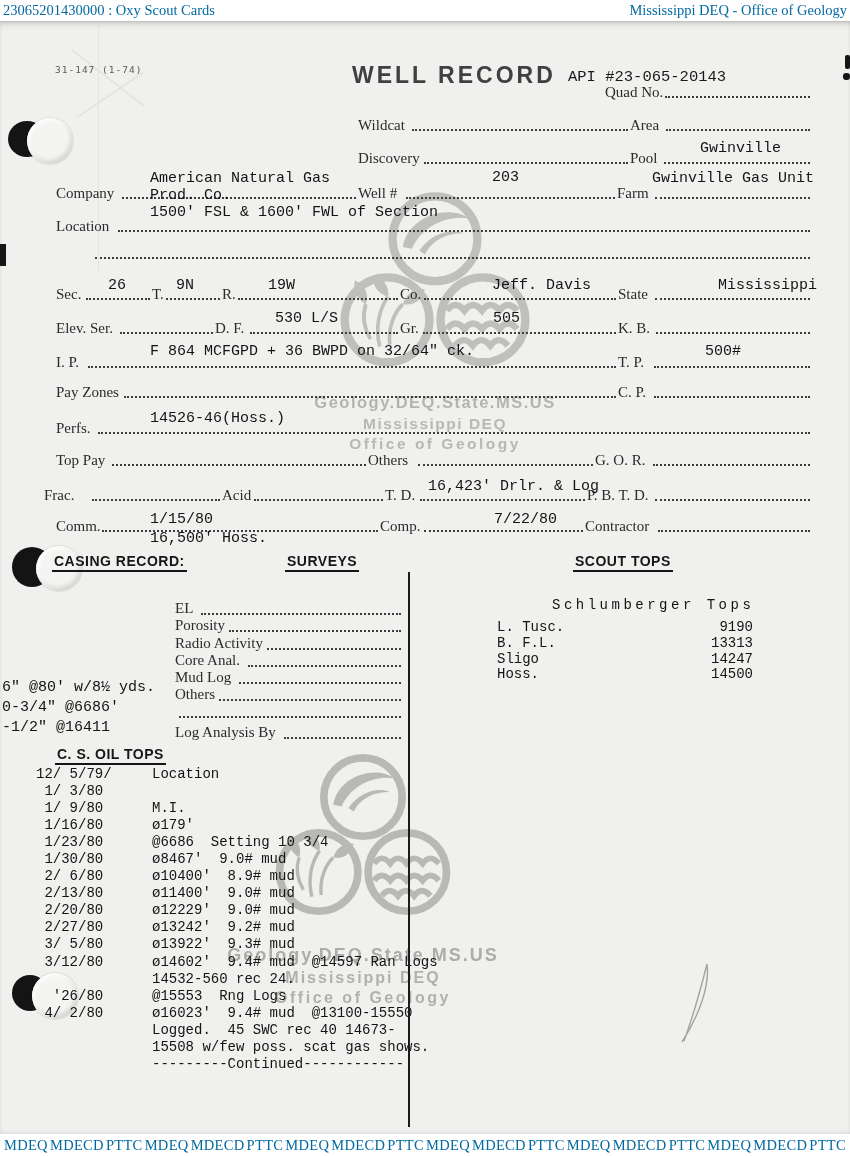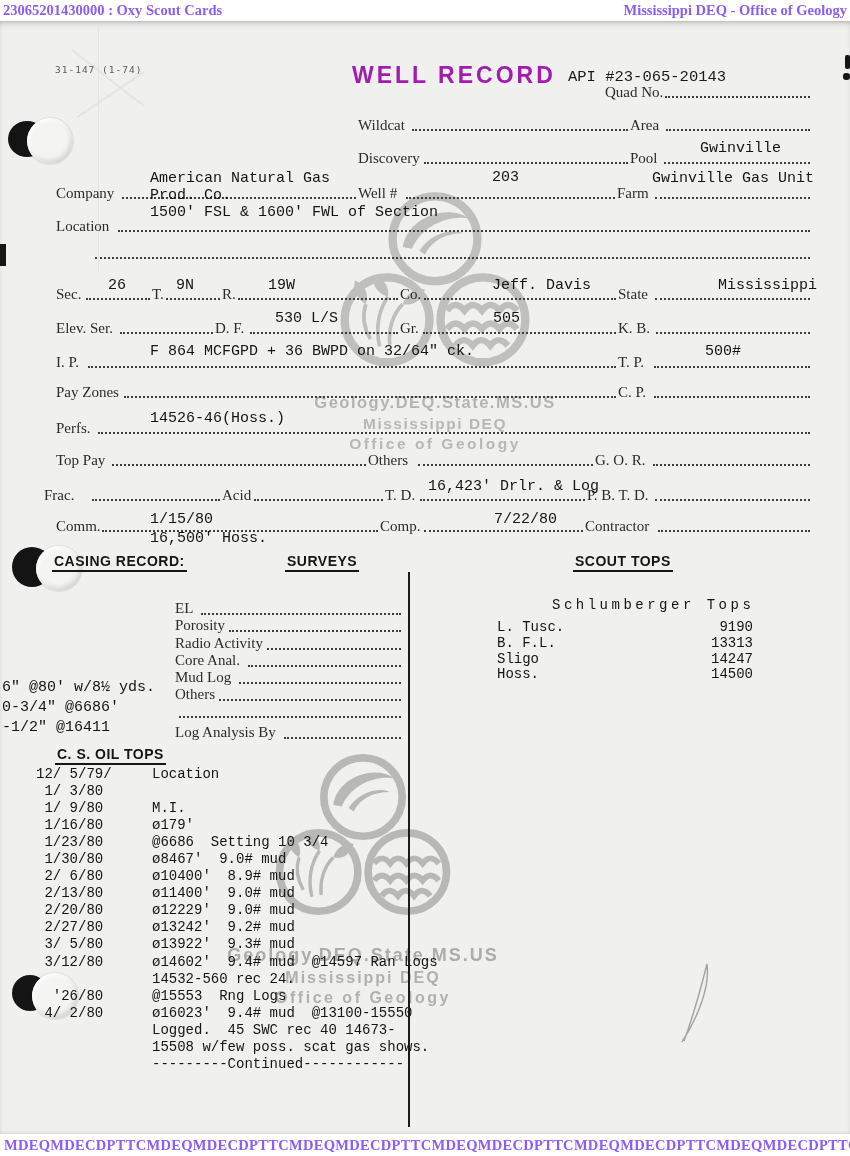--- a/index.html
+++ b/index.html
@@ -1,22 +1,22 @@
 <!DOCTYPE html>
 <html><head>
 <meta charset="utf-8">
 <style>
   * { margin:0; padding:0; box-sizing:border-box; }
   html,body { background:#ffffff; }
   .page { position:relative; width:850px; height:1156px; overflow:hidden;
           background:#ffffff; font-family:"Liberation Serif", serif; }
 
   
-  .vbar { position:absolute; left:0; width:850px; background:#ffffff; color:#8b5cf6;
-          font-family:"Liberation Serif", serif; font-weight:bold; }
+  .vbar { position:absolute; left:0; width:850px; background:#ffffff; color:#0369a1;
+          font-family:"Liberation Serif", serif; font-weight:normal; }
   .vbar.top { top:0; height:21px; display:flex; justify-content:space-between;
               align-items:center; font-size:14.5px; padding:0 3px; }
   .vbar.bottom { top:1134px; height:22px; display:flex; justify-content:space-between;
                  align-items:center; font-size:14.5px; padding:0 4px; letter-spacing:.3px; }
 
   
   .scan { position:absolute; left:0; top:21px; width:850px; height:1113px;
           background:#f0f0ee; border-top:1px solid #c2c2bf;
           box-shadow:inset 0 4px 7px -4px rgba(0,0,0,.28), inset 0 -3px 5px -3px rgba(0,0,0,.15); }
 
@@ -26,21 +26,21 @@
               font-size:15px; color:#2b2b2b; white-space:nowrap; }
   .frow .ld { position:absolute; bottom:0; height:0; border-bottom:2px dotted #3d3d3d; }
 
   
   .tv { position:absolute; font-family:"Liberation Mono", monospace; font-size:15px;
         color:#141414; white-space:pre; z-index:3; }
 
   .formnum { position:absolute; left:55px; top:42px; font-family:"DejaVu Sans Mono", monospace;
              font-size:9.5px; letter-spacing:1px; color:#5a5a58; z-index:2; }
   .title { position:absolute; left:352px; top:40px; font-family:"Liberation Sans", sans-serif;
-           font-weight:bold; font-size:23px; letter-spacing:3px; color:#a21caf; z-index:2; }
+           font-weight:bold; font-size:23px; letter-spacing:3px; color:#404040; z-index:2; }
   .api   { position:absolute; left:568px; top:46px; font-family:"Liberation Mono", monospace;
            font-size:15.5px; color:#1a1a1a; z-index:2; }
 
   .shead { position:absolute; font-family:"Liberation Sans", sans-serif; font-weight:bold;
            font-size:14px; letter-spacing:.5px; color:#161616;
            border-bottom:2px solid #161616; padding:0 2px 1px 2px; z-index:3; }
 
   .casing { position:absolute; left:2px; top:596px; font-family:"Liberation Mono", monospace;
             font-size:15px; line-height:20px; color:#141414; white-space:pre; z-index:2; }
 

